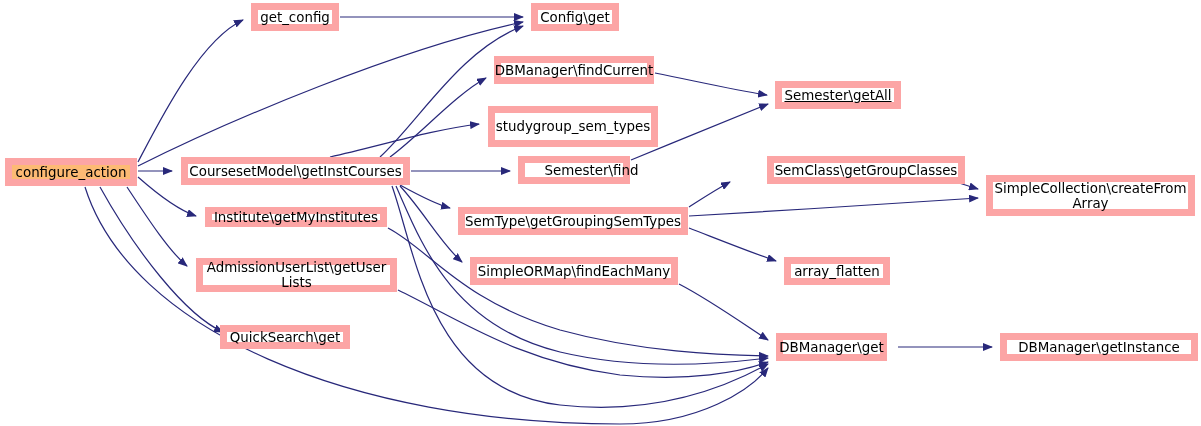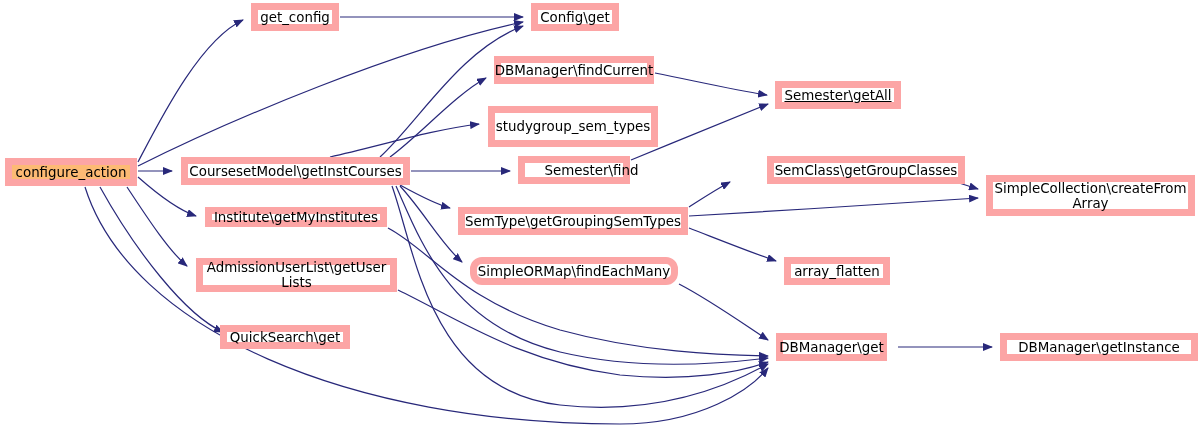--- a/index.html
+++ b/index.html
@@ -90,19 +90,19 @@
       <div class="node" style="left: 775px; top: 81px; width: 126px; height: 28px; text-decoration: underline;">Semester\getAll</div>
       <div class="node" style="left: 181px; top: 157px; width: 229px; height: 28px;">CoursesetModel\getInstCourses</div>
       <div class="node" style="left: 518px; top: 156px; width: 112px; height: 28px; padding-left: 35px;">Semester\find</div>
       <div class="node" style="left: 738px; top: 156px; width: 198px; height: 28px; margin-left: 29px;">SemClass\getGroupClasses</div>
       <div class="node" style="left: 986px; top: 175px; width: 209px; height: 41px;">SimpleCollection\createFrom
 Array</div>
       <div class="node" style="left: 205px; top: 207px; width: 182px; height: 20px;">Institute\getMyInstitutes</div>
       <div class="node" style="left: 458px; top: 207px; width: 230px; height: 28px;">SemType\getGroupingSemTypes</div>
       <div class="node" style="left: 196px; top: 258px; width: 201px; height: 34px;">AdmissionUserList\getUser
 Lists</div>
-      <div class="node" style="left: 470px; top: 257px; width: 208px; height: 28px; border-radius: 12px;">SimpleORMap\findEachMany</div>
+      <div class="node" style="left: 470px; top: 257px; width: 208px; height: 28px;">SimpleORMap\findEachMany</div>
       <div class="node" style="left: 784px; top: 257px; width: 106px; height: 28px;">array_flatten</div>
       <div class="node" style="left: 220px; top: 325px; width: 130px; height: 24px;">QuickSearch\get</div>
       <div class="node" style="left: 776px; top: 333px; width: 111px; height: 28px;">DBManager\get</div>
       <div class="node" style="left: 1000px; top: 333px; width: 198px; height: 28px;">DBManager\getInstance</div>
     </div>
 </div>
 
 </body></html>

